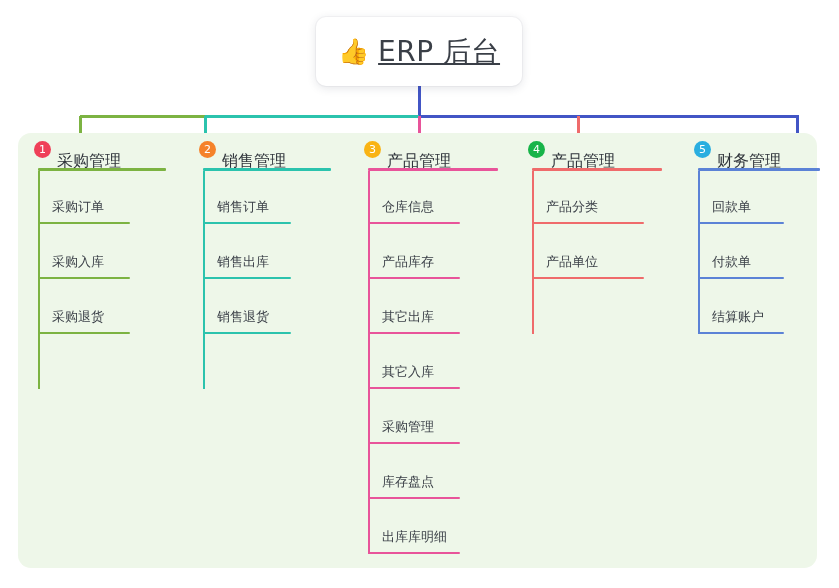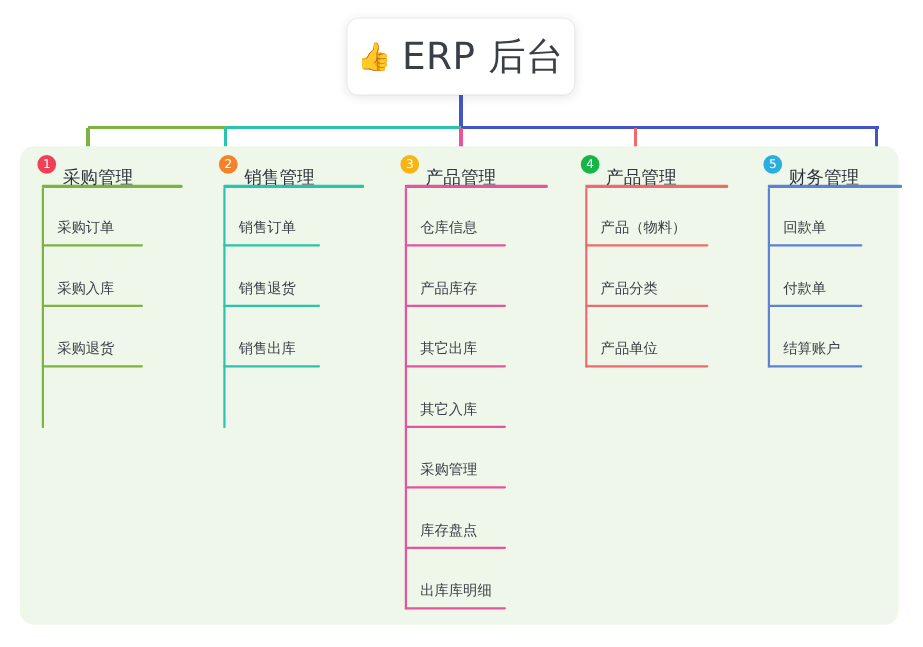--- a/index.html
+++ b/index.html
@@ -40,25 +40,26 @@
     justify-content: center;
     gap: 9px;
     z-index: 5;
   }
   #root-node .rn-emoji {
     font-size: 25px;
     line-height: 1;
     font-family: "DejaVu Sans", sans-serif;
   }
   #root-node .rn-title {
-    font-size: 34px;
+    font-size: 28px;
     color: #3a3f47;
     letter-spacing: 0.5px;
     font-family: "DejaVu Sans", "Liberation Sans", sans-serif;
     white-space: nowrap;
+    text-decoration: underline;
   }
 
   
   #panel {
     position: absolute;
     left: 18px;
     top: 133px;
     width: 799px;
     height: 435px;
     background: #eef7e9;
@@ -193,25 +194,25 @@
           <span class="col-title">销售管理</span>
         </div>
         <div class="col-rule" style="background: rgb(43, 195, 173); width: 128px; margin-left: 20px;"></div>
         <div class="col-body" style="height: 220px;">
           <div class="spine" style="background: rgb(43, 195, 173); height: 218px;"></div>
           <div class="leaf">
             <span class="leaf-text">销售订单</span>
             <div class="leaf-rule" style="background: rgb(43, 195, 173); width: 88px;"></div>
           </div>
           <div class="leaf">
+            <span class="leaf-text">销售出库</span>
+            <div class="leaf-rule" style="background: rgb(43, 195, 173); width: 88px;"></div>
+          </div>
+          <div class="leaf">
             <span class="leaf-text">销售退货</span>
-            <div class="leaf-rule" style="background: rgb(43, 195, 173); width: 88px;"></div>
-          </div>
-          <div class="leaf">
-            <span class="leaf-text">销售出库</span>
             <div class="leaf-rule" style="background: rgb(43, 195, 173); width: 88px;"></div>
           </div>
         </div>
       </div>
       <div class="column" style="left: 330px; width: 152px;">
         <div class="col-head">
           <span class="col-badge" style="background: rgb(249, 179, 20);">3</span>
           <span class="col-title">产品管理</span>
         </div>
         <div class="col-rule" style="background: rgb(232, 84, 154); width: 130px; margin-left: 20px;"></div>
@@ -249,24 +250,20 @@
       </div>
       <div class="column" style="left: 494px; width: 152px;">
         <div class="col-head">
           <span class="col-badge" style="background: rgb(23, 180, 73);">4</span>
           <span class="col-title">产品管理</span>
         </div>
         <div class="col-rule" style="background: rgb(239, 107, 107); width: 130px; margin-left: 20px;"></div>
         <div class="col-body" style="height: 165px;">
           <div class="spine" style="background: rgb(239, 107, 107); height: 163px;"></div>
           <div class="leaf">
-            <span class="leaf-text">产品（物料）</span>
-            <div class="leaf-rule" style="background: rgb(239, 107, 107); width: 112px;"></div>
-          </div>
-          <div class="leaf">
             <span class="leaf-text">产品分类</span>
             <div class="leaf-rule" style="background: rgb(239, 107, 107); width: 112px;"></div>
           </div>
           <div class="leaf">
             <span class="leaf-text">产品单位</span>
             <div class="leaf-rule" style="background: rgb(239, 107, 107); width: 112px;"></div>
           </div>
         </div>
       </div>
       <div class="column" style="left: 660px; width: 140px;">

